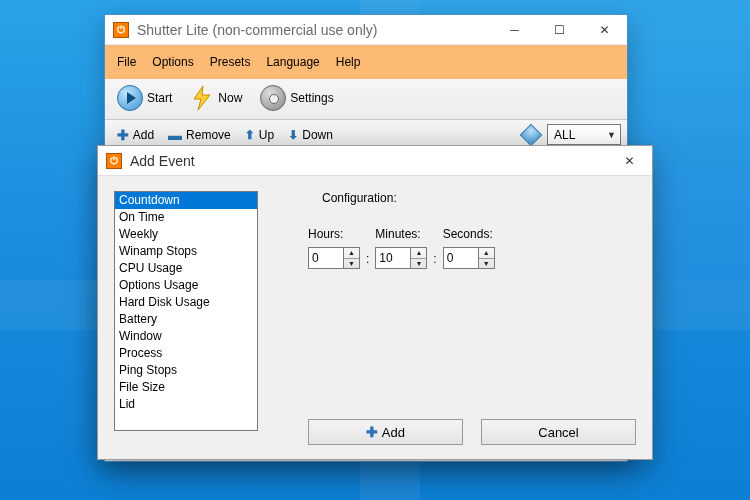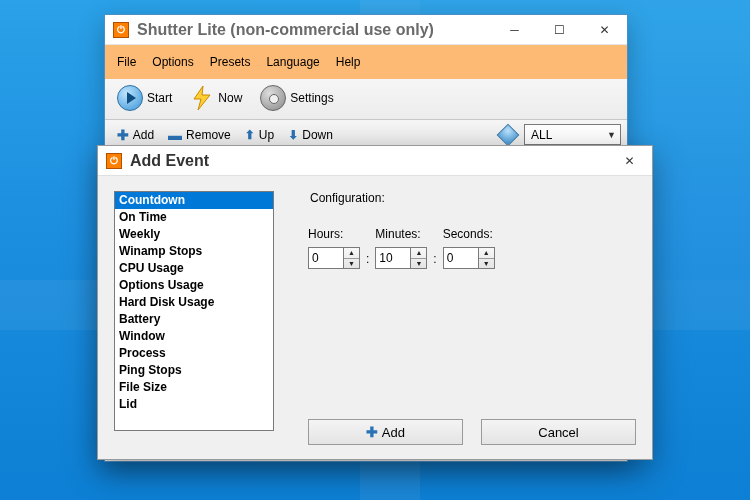--- a/index.html
+++ b/index.html
@@ -29,21 +29,21 @@
   .titlebar {
     height: 30px; display: flex; align-items: center;
     background: #fff; border-bottom: 1px solid #e6e6e6;
   }
   .titlebar .app-icon {
     width:16px; height:16px; margin: 0 8px;
     background: #ff7f00; border:1px solid #b05000;
     display:flex; align-items:center; justify-content:center;
     color:#fff; font-size:10px; font-weight:bold; line-height:1;
   }
-  .titlebar .title { color:#6a6a6a; flex:1; font-size:16px;font-weight:bold; }
+  .titlebar .title { color:#6a6a6a; flex:1; font-size:14px; }
   .winbtn { width:45px; height:29px; display:flex; align-items:center; justify-content:center; color:#333; }
 
   .menubar { display:flex; gap:4px; padding: 8px 6px; background:#fdba74; }
   .menubar span { padding: 2px 6px; }
 
   .maintoolbar {
     display:flex; align-items:center; gap:6px;
     padding: 4px 6px 6px 6px;
     border-bottom: 1px solid #c9c9c9;
     background: linear-gradient(#f6f6f6,#ececec);
@@ -83,21 +83,21 @@
   .plus { color:#2a72b5; font-weight:bold; font-size:14px; }
   .minus { color:#2a72b5; font-weight:bold; font-size:14px; }
   .arrow { color:#2a72b5; font-size:12px; font-weight:bold; }
   .spacer { flex:1; }
   .diamond {
     width:16px; height:16px; transform:rotate(45deg);
     background: radial-gradient(circle at 30% 30%, #bfe5ff, #3a94d6);
     border:1px solid #2a6fa5; margin-right:6px;
   }
   .combo {
-    width:97px; height:21px; background:#fff; border:1px solid #7a7a7a;
+    width:74px; height:21px; background:#fff; border:1px solid #7a7a7a;
     display:flex; align-items:center; justify-content:space-between;
     padding: 0 4px 0 6px; font-size:12px;
   }
   .combo .chev { font-size:9px; color:#333; }
 
   
   .dialog {
     position:absolute;
     left: 97px; top: 145px;
     width: 556px; height: 315px;
@@ -106,29 +106,29 @@
     box-shadow: 0 10px 30px rgba(0,0,0,0.35);
   }
   .dialog .titlebar { background:#fff; border-bottom:1px solid #e0e0e0; }
   .dialog .title { color:#333; }
   .dialog-body {
     position:absolute; left:0; top:31px; right:0; bottom:0;
     padding: 14px 16px 14px 16px;
   }
   .listbox {
     position:absolute; left:16px; top:14px;
-    width:160px; height:240px;
+    width:144px; height:240px;
     background:#fff; border:1px solid #7a7a7a;
-    overflow:hidden; font-size:12px;font-weight:bold;
+    overflow:hidden; font-size:12px;
   }
   .listbox .item { padding:1px 4px; line-height:15px; white-space:nowrap; }
   .listbox .item.selected { background:#0078d7; color:#fff; }
 
   .cfg-label {
-    position:absolute; left:212px; top:14px; font-size:12px;
+    position:absolute; left:224px; top:14px; font-size:12px;
   }
   .cfg-row {
     position:absolute; left:210px; top:50px;
     display:flex; align-items:flex-end; gap:6px;
   }
   .field { display:flex; flex-direction:column; }
   .field label { font-size:12px; margin-bottom:6px; }
   .spinner {
     display:flex; width:52px; height:22px;
     border:1px solid #7a7a7a; background:#fff;

